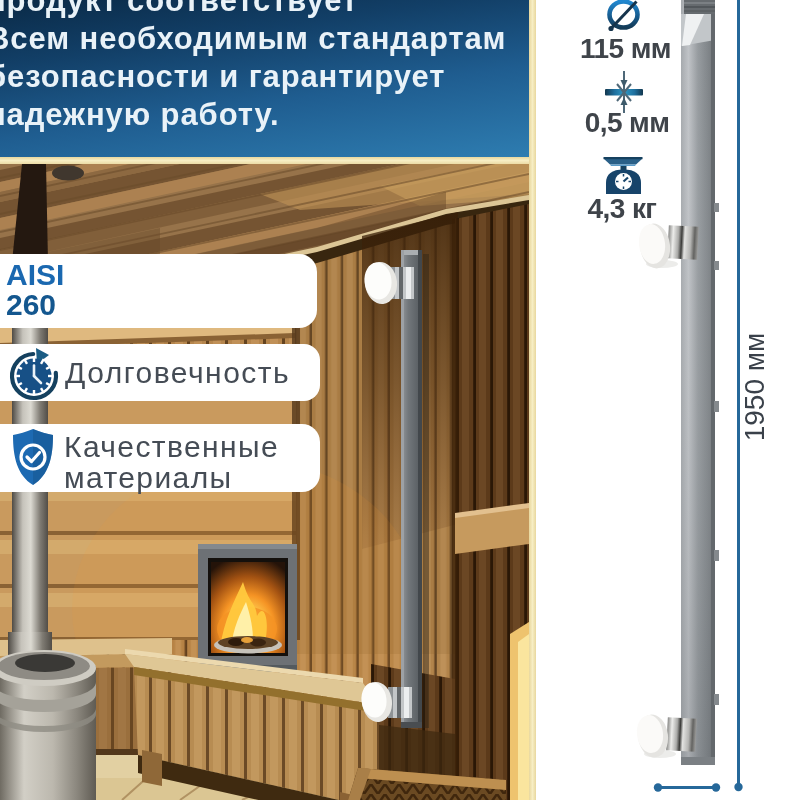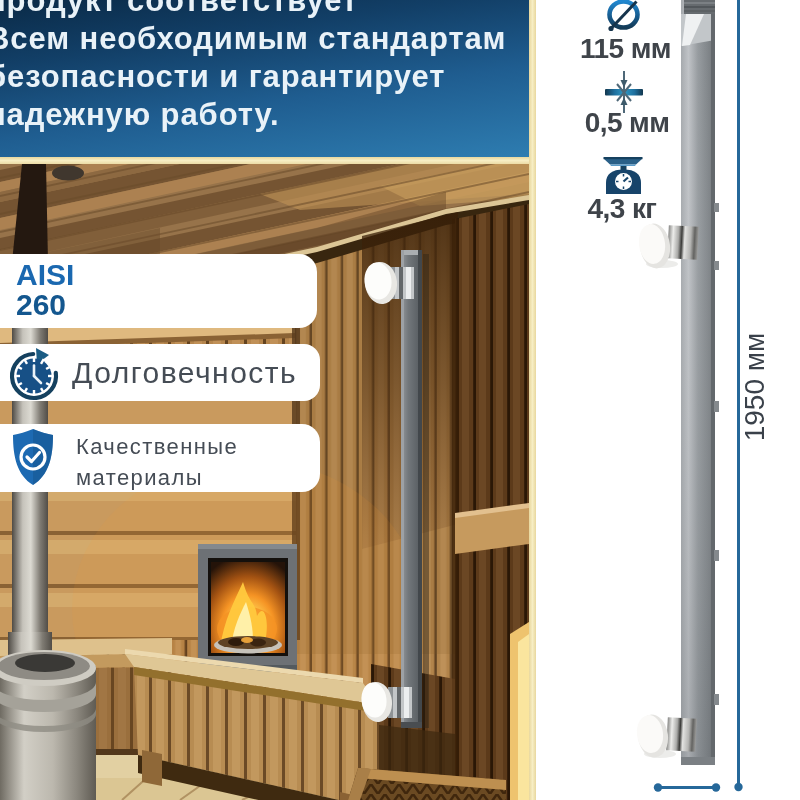--- a/index.html
+++ b/index.html
@@ -243,21 +243,21 @@
     <rect x="388" y="523" width="5" height="31" fill="#8e9295"></rect>
     <rect x="397" y="523" width="4" height="31" fill="#63676a"></rect>
     <rect x="404" y="523" width="5" height="31" fill="#eceeef"></rect>
     <ellipse cx="377" cy="538" rx="15" ry="20" fill="#e8e7e3" transform="rotate(-6 377 538)"></ellipse>
     <ellipse cx="374" cy="536" rx="12.5" ry="17.5" fill="#fdfdfb" transform="rotate(-6 374 536)"></ellipse>
   </g>
 </svg>
 </div>
 
 <div class="abs" style="left:-24px;top:254px;width:341px;height:74px;background:#fff;border-radius:18px;"></div>
-<div class="abs" style="left:16px;top:254px;width:311px;height:74px;">
+<div class="abs" style="left:6px;top:254px;width:311px;height:74px;">
   <div class="abs" style="left:0;top:6px;font-size:30px;font-weight:700;line-height:30px;color:#1a68b0;">AISI<br><span style="color:#14578f;">260</span></div>
 </div>
 
 <div class="abs" style="left:-24px;top:344px;width:344px;height:57px;background:#fff;border-radius:16px;"></div>
 
 <svg class="abs" style="left:7px;top:348px;" width="58" height="54" viewBox="0 0 58 54">
   <path d="M26.2,6.0 A22.0,22.0 0 1 0 48.8,24.9" fill="none" stroke="#15415f" stroke-width="4.2" stroke-linecap="round"></path>
   <polygon points="29,0 42,7 30,16" fill="#1b5c84"></polygon>
   <circle cx="27" cy="28" r="17.5" fill="#175086"></circle>
   <g stroke="#ffffff" stroke-width="2.4">
@@ -271,31 +271,31 @@
     <line x1="14.9" y1="21.0" x2="10.0" y2="18.2"></line>
     <line x1="20.0" y1="15.9" x2="17.2" y2="11.0"></line>
     <line x1="27.0" y1="14.0" x2="27.0" y2="8.4"></line>
     <line x1="34.0" y1="15.9" x2="36.8" y2="11.0"></line>
     <line x1="39.1" y1="21.0" x2="44.0" y2="18.2"></line>
   </g>
   <circle cx="27" cy="28" r="13.2" fill="#175086"></circle>
   <line x1="27" y1="28" x2="27" y2="17.5" stroke="#eaf2f8" stroke-width="2.6" stroke-linecap="round"></line>
   <line x1="27" y1="28" x2="34" y2="35" stroke="#eaf2f8" stroke-width="2.6" stroke-linecap="round"></line>
 </svg>
-<div class="abs" style="left:72px;top:356px;font-size:30px;color:#454c55;letter-spacing:1.5px;text-align:center;">Долговечность</div>
+<div class="abs" style="left:65px;top:356px;font-size:30px;color:#454c55;letter-spacing:1.5px;text-align:center;">Долговечность</div>
 
 <div class="abs" style="left:-24px;top:424px;width:344px;height:68px;background:#fff;border-radius:18px;"></div>
 
 <svg class="abs" style="left:10px;top:427px;" width="46" height="62" viewBox="0 0 46 62">
   <path d="M23,2 C30,5 37,7 43,8 C43,30 39,48 23,58 C7,48 3,30 3,8 C9,7 16,5 23,2 Z" fill="#1d6ab2"></path>
   <path d="M23,2 C30,5 37,7 43,8 C43,30 39,48 23,58 L23,2Z" fill="#155590" opacity="0.55"></path>
   <circle cx="23" cy="30" r="12" fill="none" stroke="#fff" stroke-width="3.2"></circle>
   <path d="M17,30 l4.5,4.5 l8,-9" fill="none" stroke="#fff" stroke-width="3.2" stroke-linecap="round" stroke-linejoin="round"></path>
 </svg>
-<div class="abs" style="left:76px;top:431px;font-size:22px;line-height:31px;color:#454c55;letter-spacing:1.4px;">Качественные<br>материалы</div>
+<div class="abs" style="left:64px;top:431px;font-size:30px;line-height:31px;color:#454c55;letter-spacing:1.4px;">Качественные<br>материалы</div>
 
 <div class="abs" style="left:536px;top:0;width:212px;height:800px;background:#ffffff;">
 <svg width="264" height="800" viewBox="0 0 264 800">
   <defs>
     <linearGradient id="thbar" x1="0" y1="0" x2="1" y2="0">
       <stop offset="0" stop-color="#12374e"></stop>
           <stop offset="0.25" stop-color="#1e6f9e"></stop>
       <stop offset="0.5" stop-color="#2f9ac6"></stop>
           <stop offset="0.78" stop-color="#1e6f9e"></stop>
       <stop offset="1" stop-color="#12374e"></stop>

